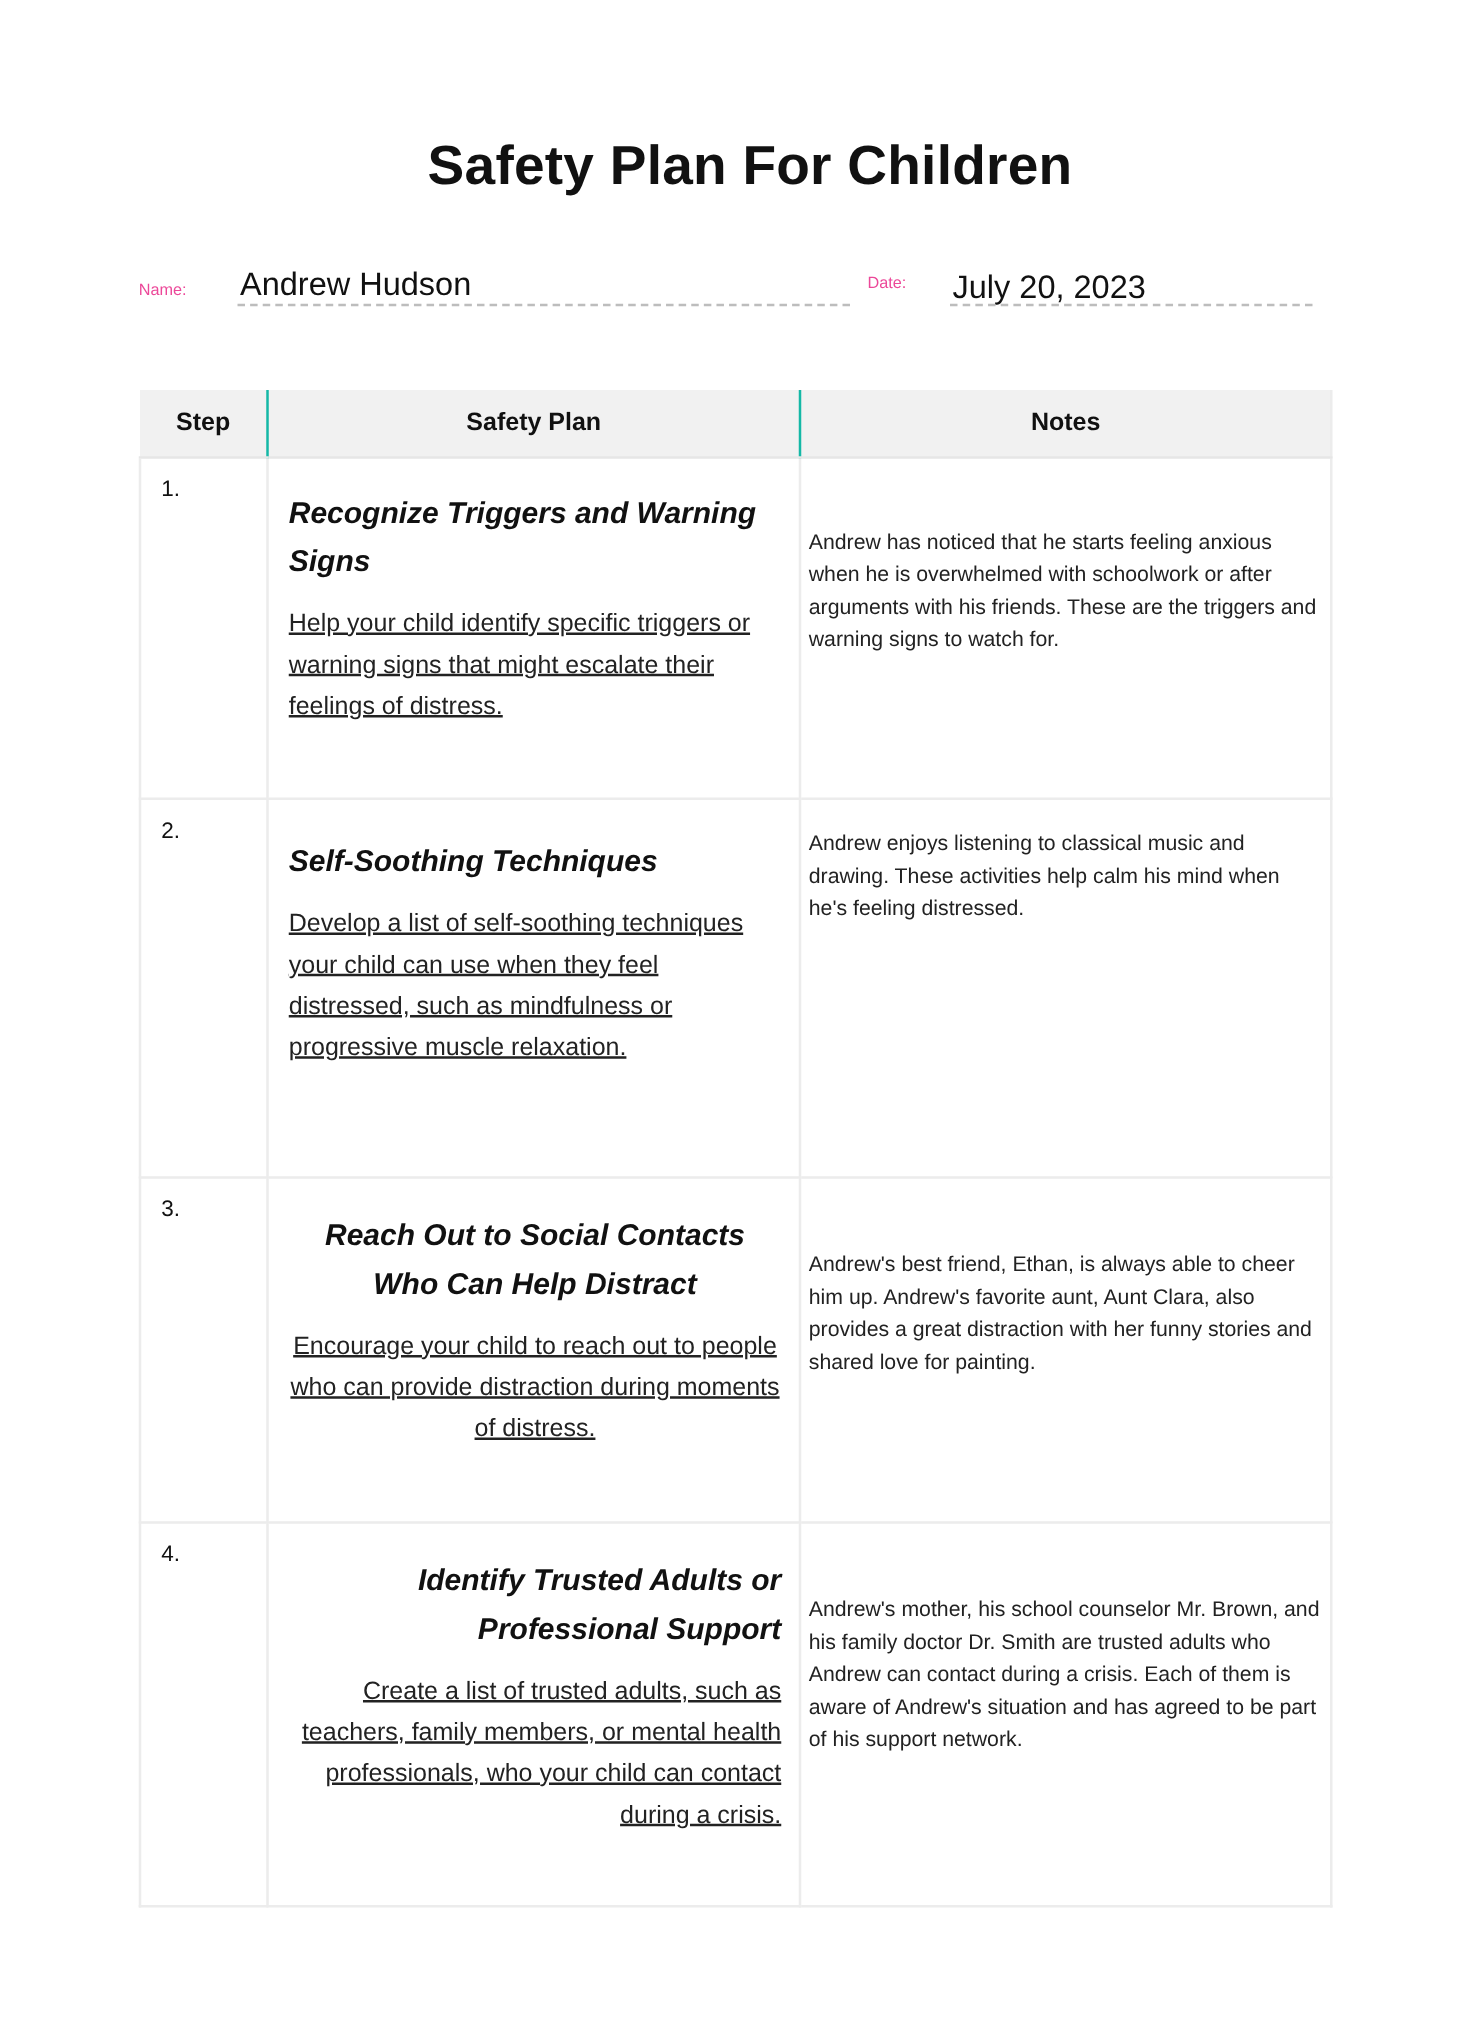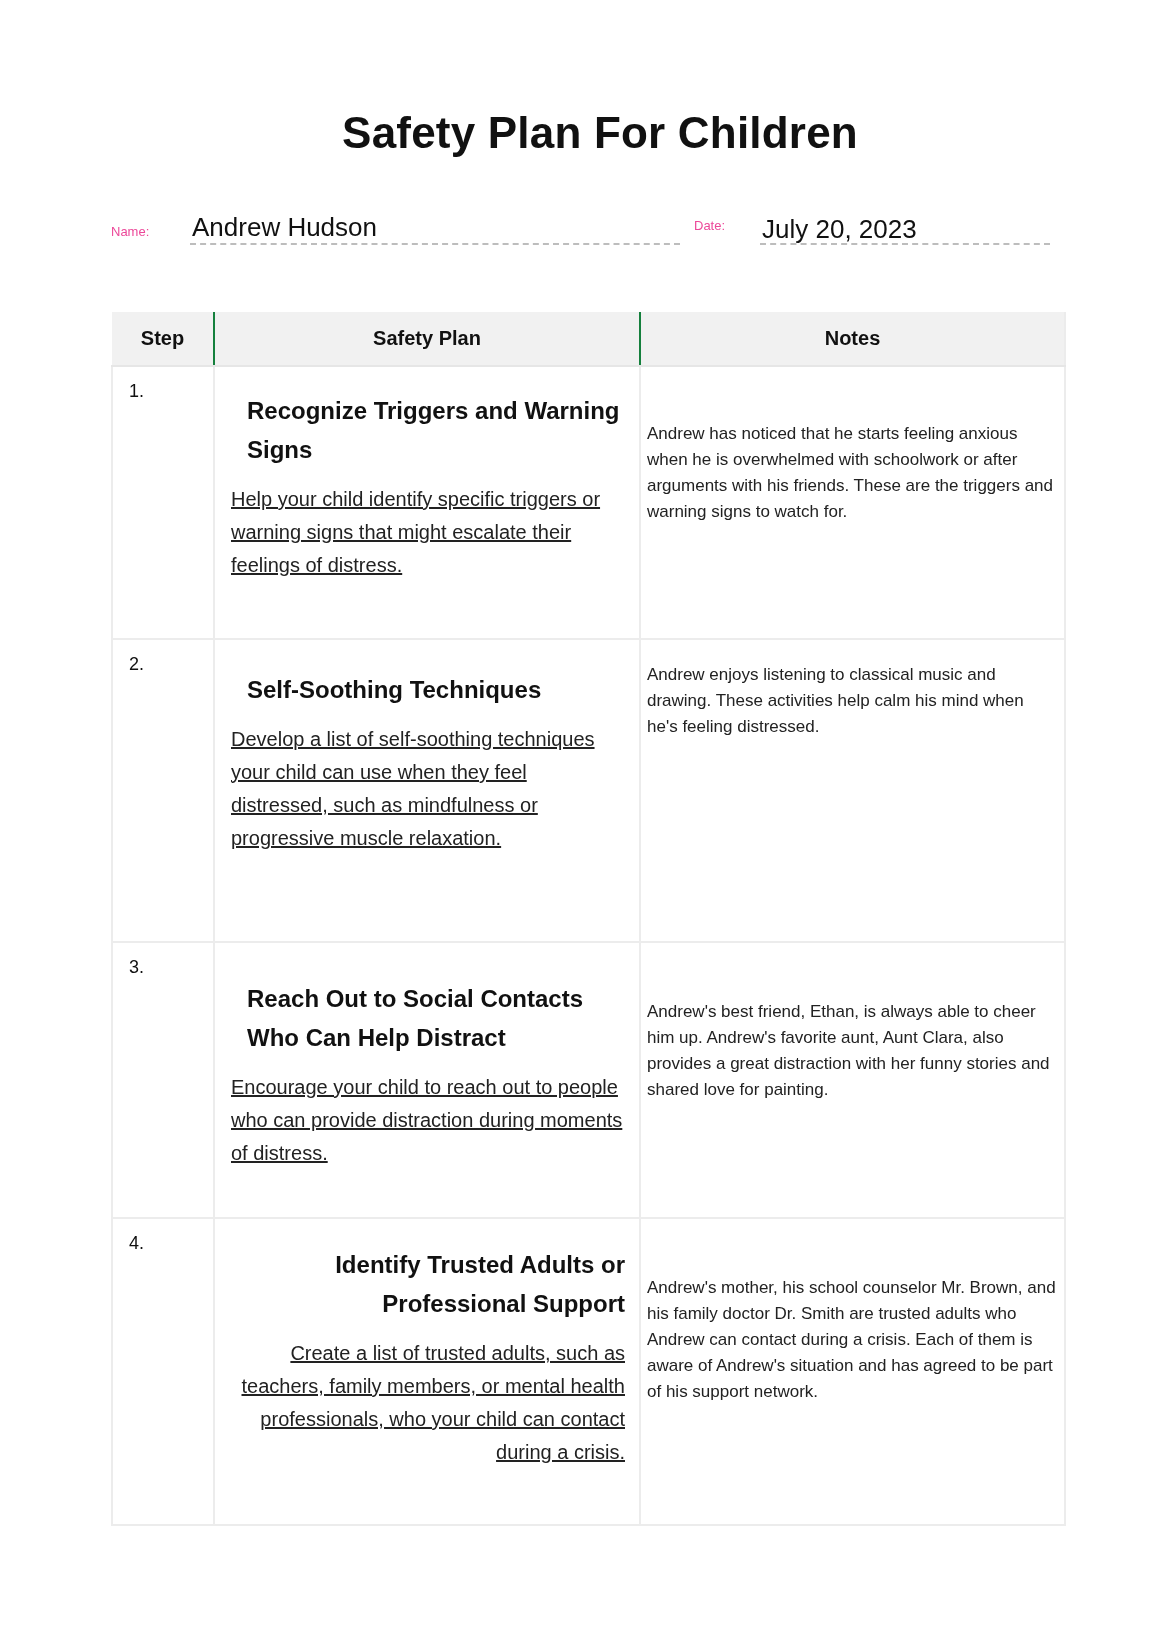--- a/index.html
+++ b/index.html
@@ -6,28 +6,28 @@
   body { width: 1176px; height: 1630px; position: relative; overflow: hidden;
          font-family: "Liberation Sans", sans-serif; color: #111; }
   .title { position: absolute; top: 96px; left: 0; width: 1176px; text-align: center;
            font-size: 44px; font-weight: bold; margin: 12px; letter-spacing: 0.2px; }
   .field-label { position: absolute; font-size: 13px; color: #ec4899; }
   .field-value { position: absolute; font-size: 26px; color: #111; white-space: nowrap; }
   .field-line { position: absolute; height: 0; border-bottom: 2px dashed #bdbdbd; }
   table.plan { position: absolute; left: 111px; top: 312px; width: 955px;
                border-collapse: collapse; table-layout: fixed; }
   table.plan th { background: #f1f1f1; font-size: 20px; font-weight: bold; height: 53px;
-                  border-right: 2px solid #15803d; border-bottom: 2px solid #e6e6e6; padding: 0; }
+                  border-right: 2px solid #14b8a6; border-bottom: 2px solid #e6e6e6; padding: 0; }
   table.plan th:last-child { border-right: 2px solid #ececec; }
   table.plan td { vertical-align: top; border: 2px solid #ececec; padding: 0; }
   .col-step { width: 102px; }
   .col-plan { width: 426px; }
   .step-num { font-size: 18px; padding: 14px 0 0 16px; }
   .plan-cell { padding: 24px 14px 0 16px; }
-  .plan-heading { font-size: 24px; font-weight: bold; line-height: 39px; margin: 0 0 14px 16px; }
+  .plan-heading { font-size: 24px; font-weight: bold; line-height: 39px; margin: 0 0 14px 0; font-style: italic; }
   .plan-desc { font-size: 20px; line-height: 33px; color: #222; margin: 0; text-decoration: underline; }
   .notes-cell { padding: 0 8px 0 6px; font-size: 17px; line-height: 26px; color: #222; }
   .notes-text { margin: 0; }
 </style>
 </head>
 <body>
 
 <h1 class="title">Safety Plan For Children</h1>
 
 <span class="field-label" style="left:111px; top:224px;">Name:</span>
@@ -82,21 +82,21 @@
         <div class="notes-cell" style="padding-top:22px;">
             <p class="notes-text">Andrew enjoys listening to classical music and drawing. These activities help calm his mind when he's feeling distressed.</p>
           </div>
       </td>
     </tr>
     <tr style="height:276px;">
       <td>
           <div class="step-num">3.</div>
         </td>
       <td>
-        <div class="plan-cell" style="padding-top:36px;">
+        <div class="plan-cell" style="padding-top:26px;text-align:center;">
           <p class="plan-heading">Reach Out to Social Contacts Who Can Help Distract</p>
           <p class="plan-desc">Encourage your child to reach out to people who can provide distraction during moments of distress.</p>
         </div>
       </td>
       <td>
         <div class="notes-cell" style="padding-top:56px;">
             <p class="notes-text">Andrew's best friend, Ethan, is always able to cheer him up. Andrew's favorite aunt, Aunt Clara, also provides a great distraction with her funny stories and shared love for painting.</p>
           </div>
       </td>
     </tr>

